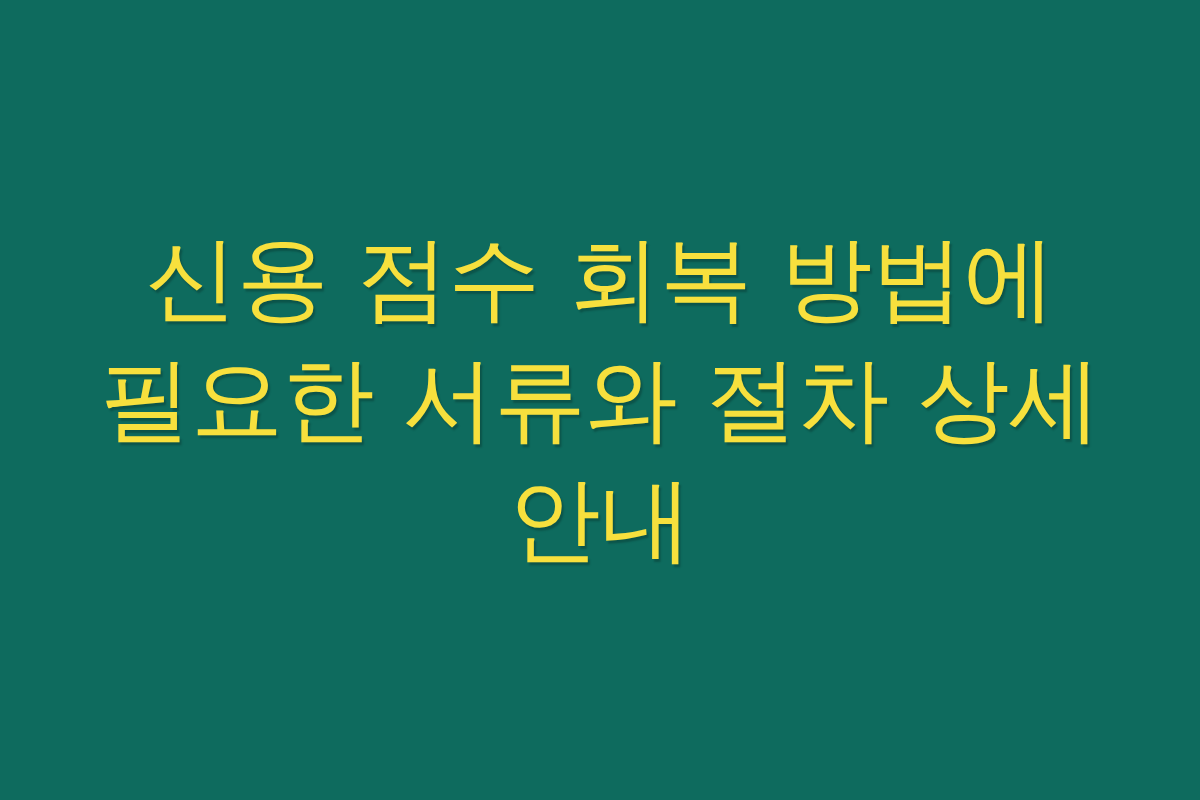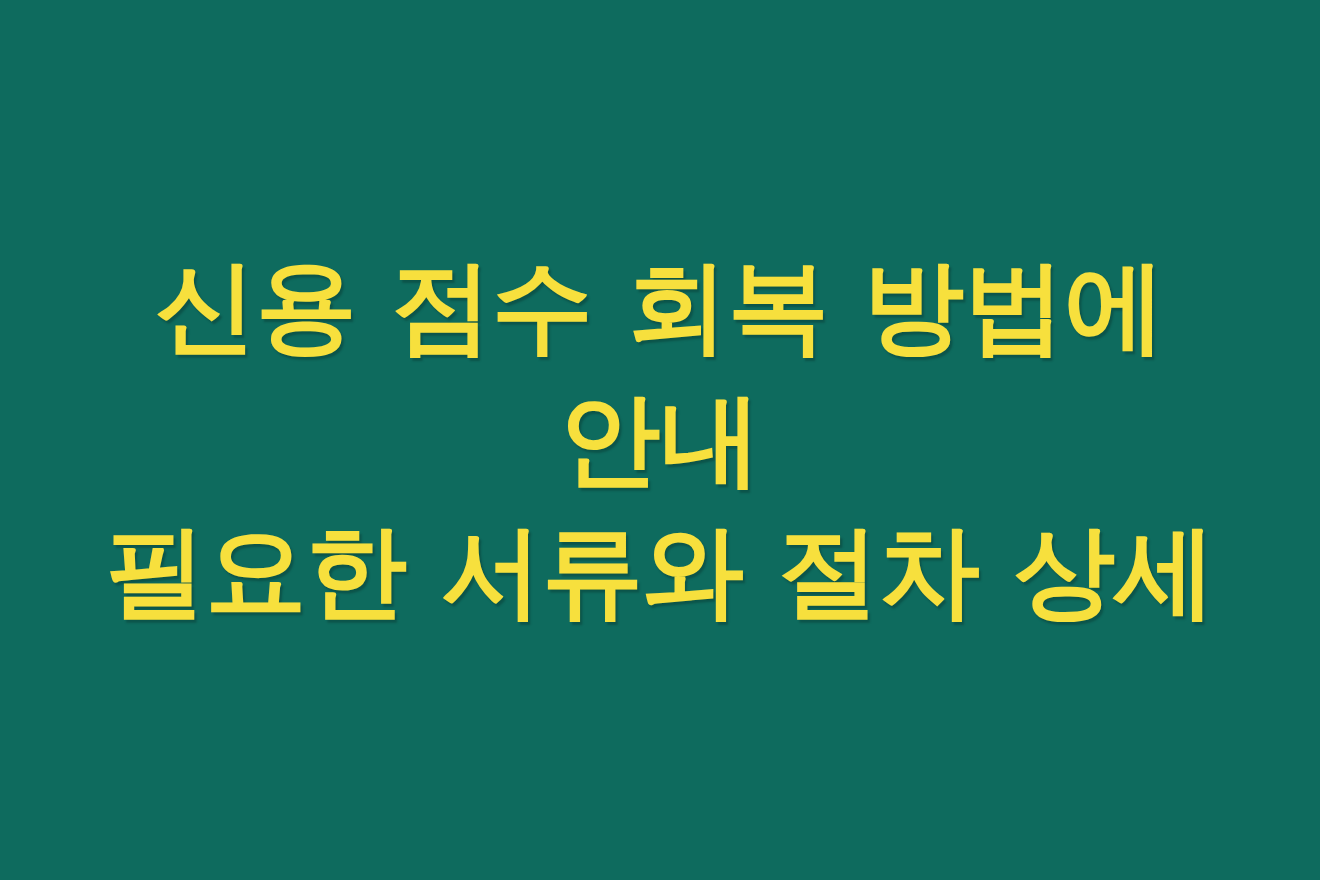--- a/index.html
+++ b/index.html
@@ -26,35 +26,35 @@
     justify-content: center;
     padding: 0 72px;
   }
 
   #headline {
     margin: 0;
     width: 1060px;
     text-align: center;
     color: #F7E03D;
     font-family: "DejaVu Sans", "Liberation Sans", sans-serif;
-    font-weight: 700;
+    font-weight: 400;
     font-size: 92px;
     line-height: 1.31;
     letter-spacing: -0.5px;
     word-break: keep-all;
     text-shadow: 2px 3px 2px rgba(0, 0, 0, 0.22);
   }
 
   #headline .line {
     display: block;
     white-space: nowrap;
   }
 </style>
 </head>
 <body>
 
 <div id="banner">
   <h1 id="headline">
     <span class="line">신용 점수 회복 방법에</span>
+    <span class="line">필요한 서류와 절차 상세</span>
     <span class="line">안내</span>
-    <span class="line">필요한 서류와 절차 상세</span>
   </h1>
 </div>
 
 </body></html>

